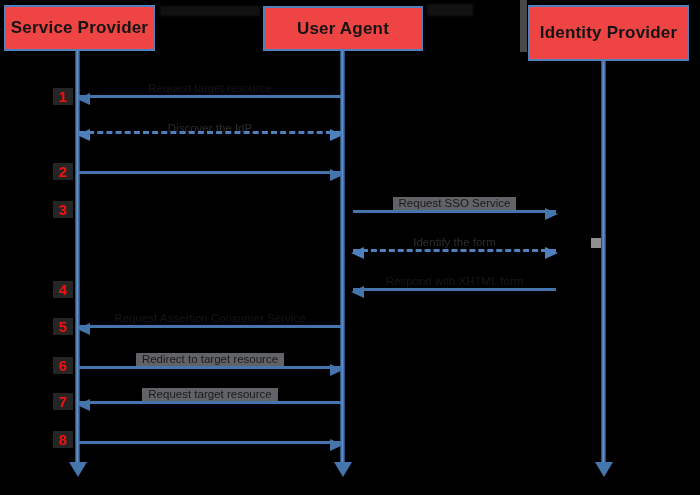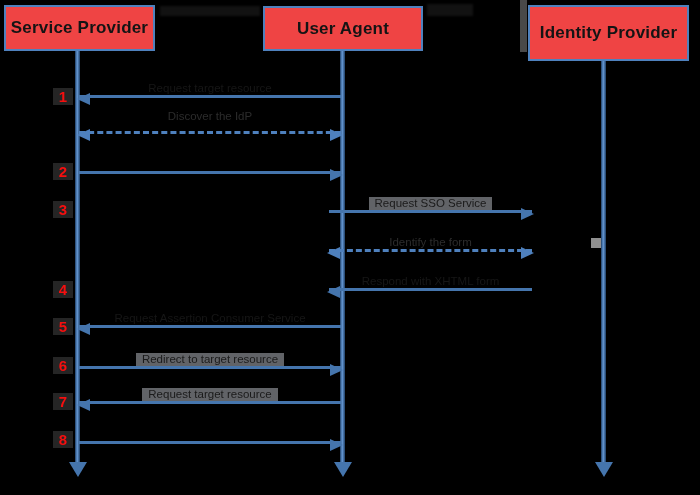--- a/index.html
+++ b/index.html
@@ -20,39 +20,39 @@
   .ll-sp {left:75px;}  .ll-ua {left:340px;}  .ll-idp{left:601px;}
   .llhead{position:absolute;top:462px;width:0;height:0;
           border-left:9px solid transparent;border-right:9px solid transparent;
           border-top:15px solid #4575ad;}
   .lh-sp {left:69px;} .lh-ua {left:334px;} .lh-idp{left:595px;}
 
   
   .arrow{position:absolute;height:0;border-top:3px solid #4575ad;}
   .arrow.dashed{border-top-style:dashed;border-top-color:#4e80bd;}
   .span-su{left:79px;width:262px;}  
-  .span-ui{left:329px;width:203px;} 
+  .span-ui{left:353px;width:203px;} 
   .hl,.hr{position:absolute;width:0;height:0;top:-5px;}
   .hl{left:-2px;border-top:6.5px solid transparent;border-bottom:6.5px solid transparent;
       border-right:13px solid #4575ad;}
   .hr{right:-2px;border-top:6.5px solid transparent;border-bottom:6.5px solid transparent;
       border-left:13px solid #4575ad;}
   .dashed .hl{border-right-color:#4e80bd;} .dashed .hr{border-left-color:#4e80bd;}
   .a0{top:95px;}  .a1{top:131px;} .a2{top:171px;} .a3{top:210px;} .a4{top:249px;}
   .a5{top:288px;} .a6{top:325px;} .a7{top:366px;} .a8{top:401px;} .a9{top:441px;}
 
   
   .mlabel{position:absolute;display:flex;justify-content:center;align-items:flex-end;
           font-size:11.5px;line-height:13px;white-space:nowrap;filter:blur(.55px);}
   .mlabel span{padding:0 6px;}
   .band  span{background:rgba(110,113,117,.88);color:#1a1a1a;}
   .bandlt span{background:rgba(105,105,105,.5); color:#1a1a1a;}
   .faint span{color:#161616;}
   .mid   span{color:#2c2c2c;}
-  .l0{top:82px;}  .l1{top:110px;} .l2{top:158px;} .l3{top:197px;} .l4{top:236px;}
+  .l0{top:82px;}  .l1{top:122px;} .l2{top:158px;} .l3{top:197px;} .l4{top:236px;}
   .l5{top:275px;} .l6{top:312px;} .l7{top:353px;} .l8{top:388px;} .l9{top:428px;}
 
   
   .stepnum{position:absolute;left:53px;width:20px;text-align:center;
            color:#f50f0f;font-weight:bold;font-size:15px;line-height:17px;
            background:rgba(82,82,82,.45);filter:blur(.3px);}
   .n1{top:88px;}  .n2{top:163px;} .n3{top:201px;} .n4{top:281px;}
   .n5{top:318px;} .n6{top:357px;} .n7{top:393px;} .n8{top:431px;}
 
   

